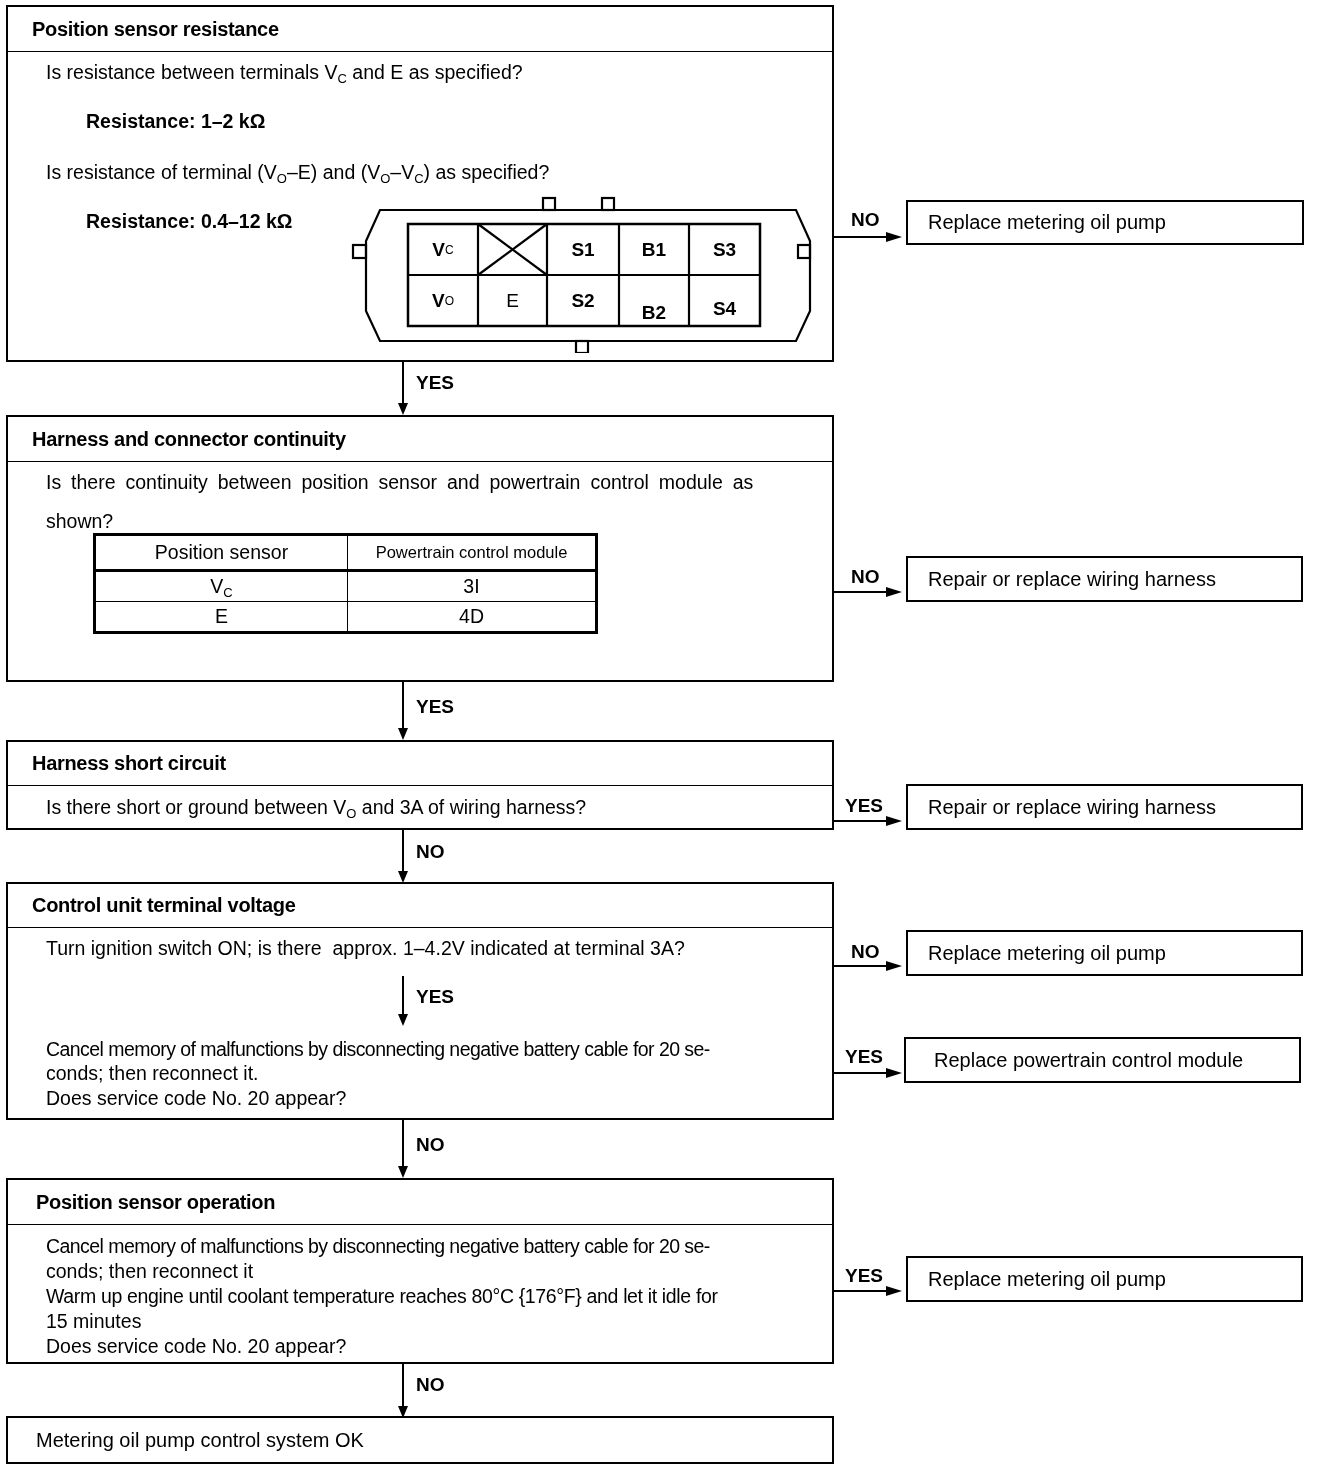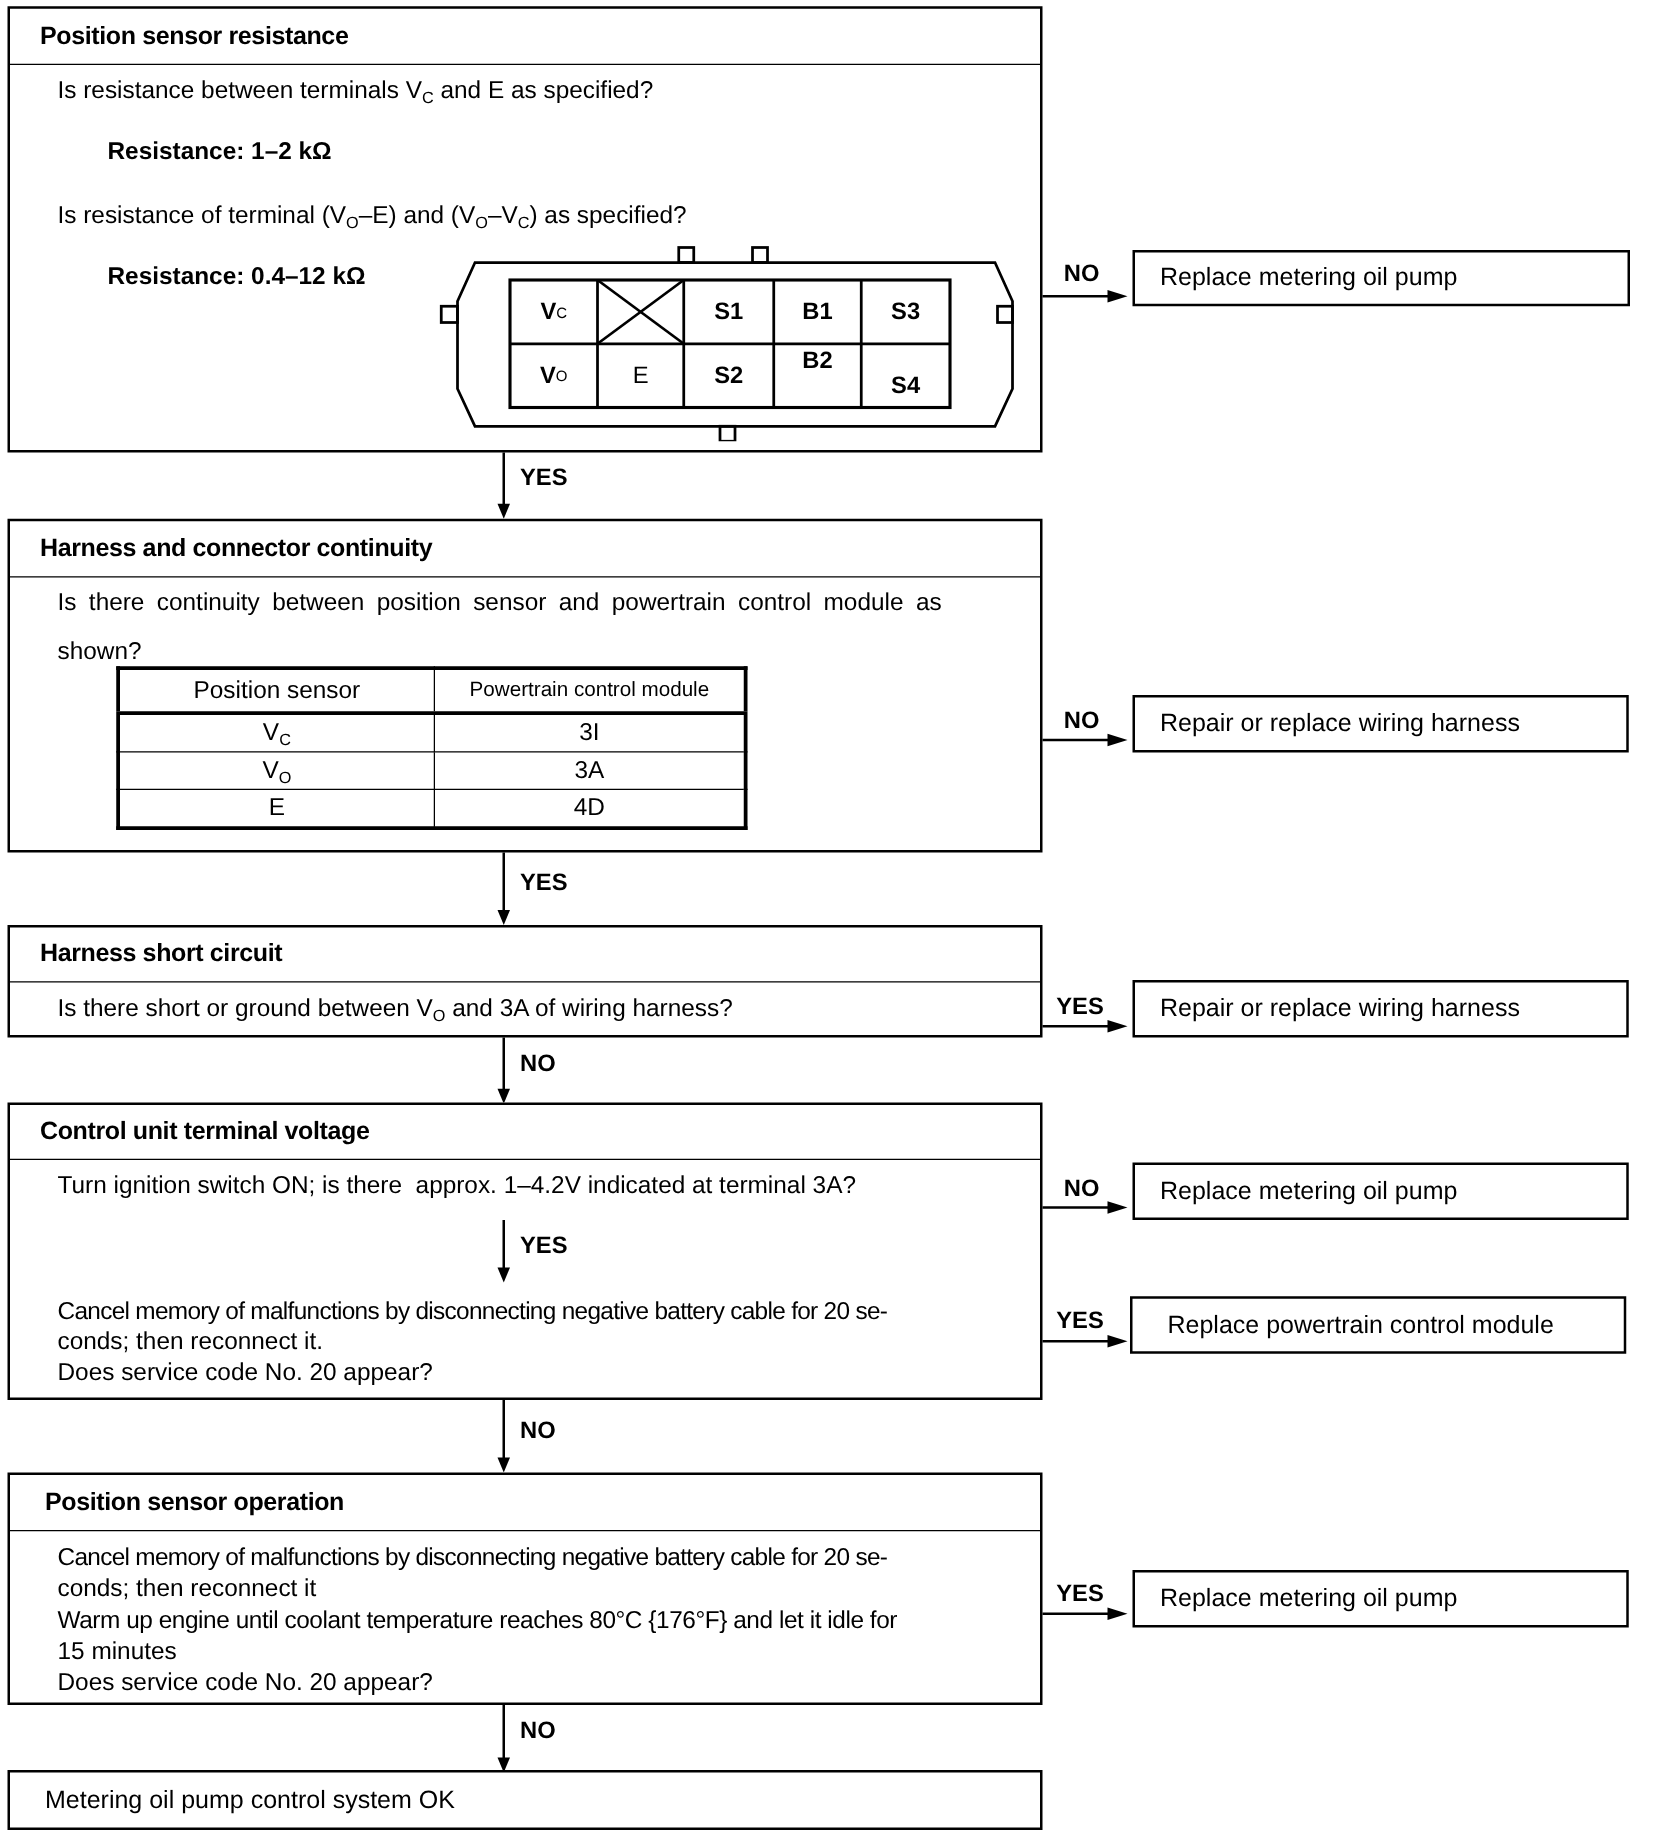--- a/index.html
+++ b/index.html
@@ -70,21 +70,21 @@
   </div>
   <div class="conn-cell" style="left:539px;top:217px;width:72px;height:51px;">S1</div>
   <div class="conn-cell" style="left:611px;top:217px;width:70px;height:51px;">B1</div>
   <div class="conn-cell" style="left:681px;top:217px;width:71px;height:51px;">S3</div>
   <div class="conn-cell" style="left:400px;top:268px;width:70px;height:51px;">
     <span>V</span>
       <sub style="font-size:12px;font-weight:normal">O</sub>
   </div>
   <div class="conn-cell" style="left:470px;top:268px;width:69px;height:51px;font-weight:normal;">E</div>
   <div class="conn-cell" style="left:539px;top:268px;width:72px;height:51px;">S2</div>
-  <div class="conn-cell" style="left:611px;top:256px;width:70px;height:51px;text-align:center;">B2</div>
+  <div class="conn-cell" style="left:611px;top:280px;width:70px;height:51px;text-align:center;">B2</div>
   <div class="conn-cell" style="left:681px;top:268px;width:71px;height:68px;">S4</div>
 </div>
 
 <div class="hline" style="left:834px;top:236px;width:58px;"></div>
 <div class="arrow-right" style="left:886px;top:232px;"></div>
 <div class="lbl" style="left:851px;top:209px;">NO</div>
 <div class="result" style="left:906px;top:200px;width:398px;height:45px;">Replace metering oil pump</div>
 
 <div class="vline" style="left:402px;top:362px;height:44px;"></div>
 <div class="arrow-down" style="left:398px;top:403px;"></div>
@@ -96,24 +96,20 @@
   <div class="txt" style="left:24px;top:92px;">shown?</div>
   <table class="cont" style="left:85px;top:116px;width:505px;">
     <tbody>
         <tr>
       <td style="width:251px;margin-top:20px;">Position sensor</td>
       <td style="font-size:16.5px;">Powertrain control module</td>
     </tr>
     <tr>
       <td><span>V</span><sub>C</sub></td>
       <td>3I</td>
-    </tr>
-    <tr>
-      <td><span>V</span><sub>O</sub></td>
-      <td>3A</td>
     </tr>
     <tr>
       <td><span>E</span></td>
       <td>4D</td>
     </tr>
   </tbody>
     </table>
 </div>
 <div class="hline" style="left:834px;top:591px;width:58px;"></div>
 <div class="arrow-right" style="left:886px;top:587px;"></div>

